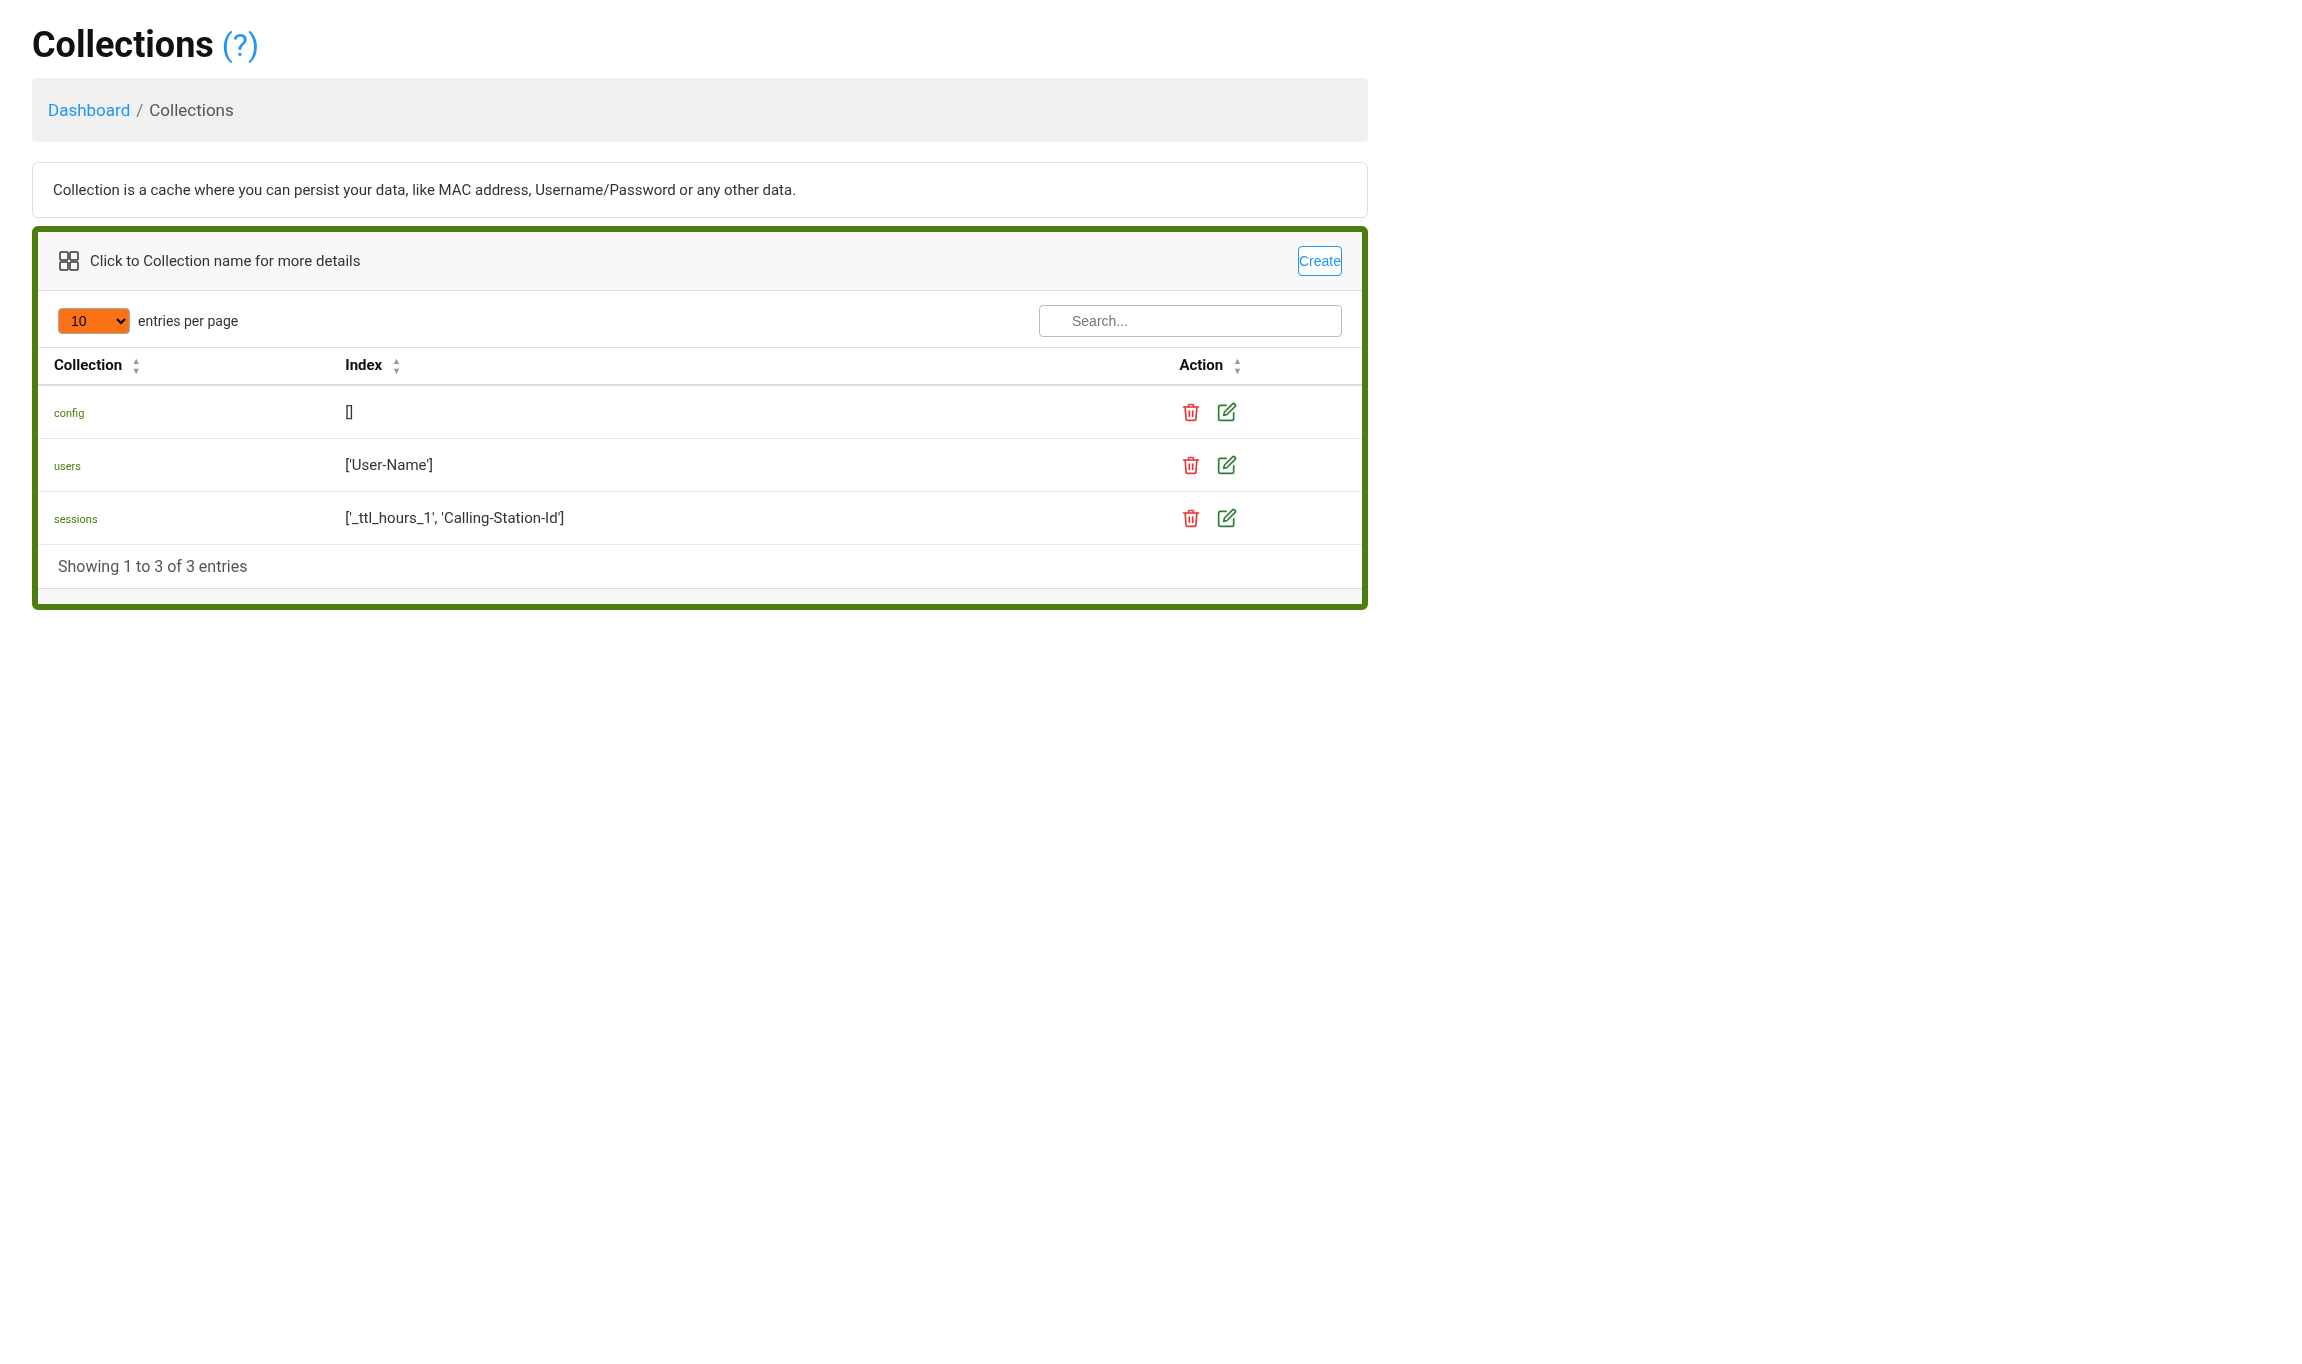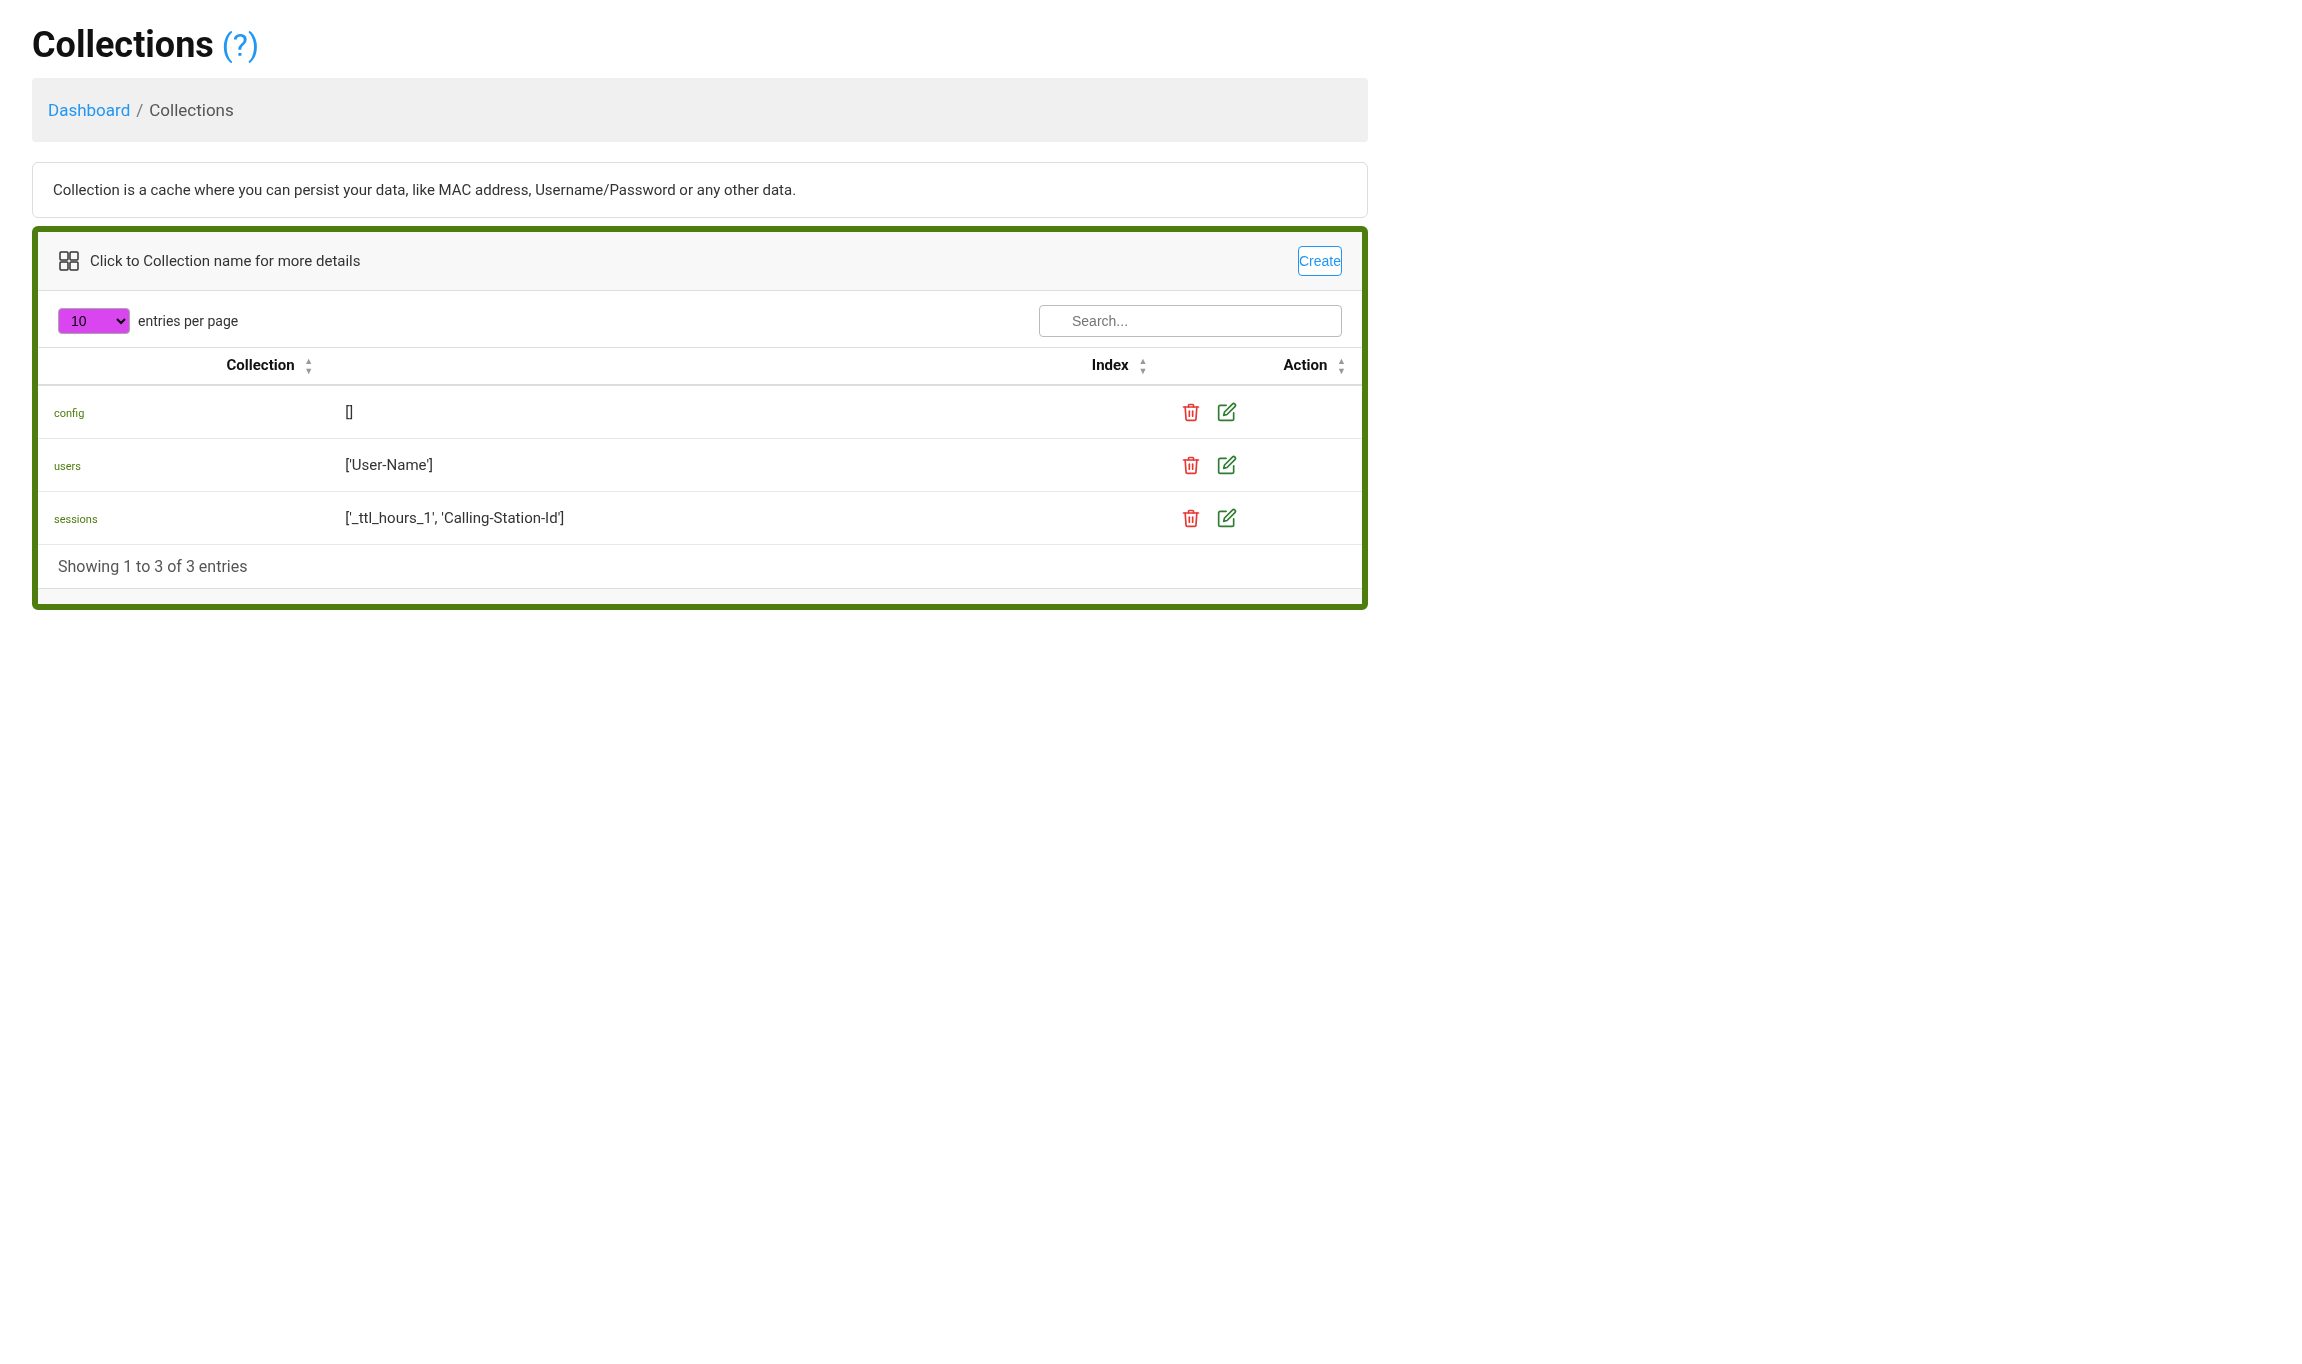--- a/index.html
+++ b/index.html
@@ -107,21 +107,21 @@
       gap: 8px;
       font-size: 14px;
       color: #333;
     }
     .entries-select {
       border: 1px solid #aaa;
       border-radius: 4px;
       padding: 3px 18px 3px 8px;
       font-size: 14px;
       appearance: auto;
-      background: #d946ef;
+      background: #f97316;
       cursor: pointer;
     }
     .search-input {
       border: 1px solid #bbb;
       border-radius: 4px;
       padding: 7px 32px;
       font-size: 14px;
       width: 303px;
       color: #ef4444;
       outline: none;
@@ -130,21 +130,21 @@
       width: 100%;
       border-collapse: collapse;
       font-size: 15px;
     }
     .data-table thead tr {
       border-top: 1px solid #ddd;
       border-bottom: 2px solid #ddd;
     }
     .data-table th {
       padding: 8px 16px;
-      text-align: right;
+      text-align: left;
       font-weight: 700;
       color: #111;
       background: #fff;
       white-space: nowrap;
       position: relative;
     }
     .data-table th .sort-arrows {
       display: inline-flex;
       flex-direction: column;
       margin-left: 6px;

